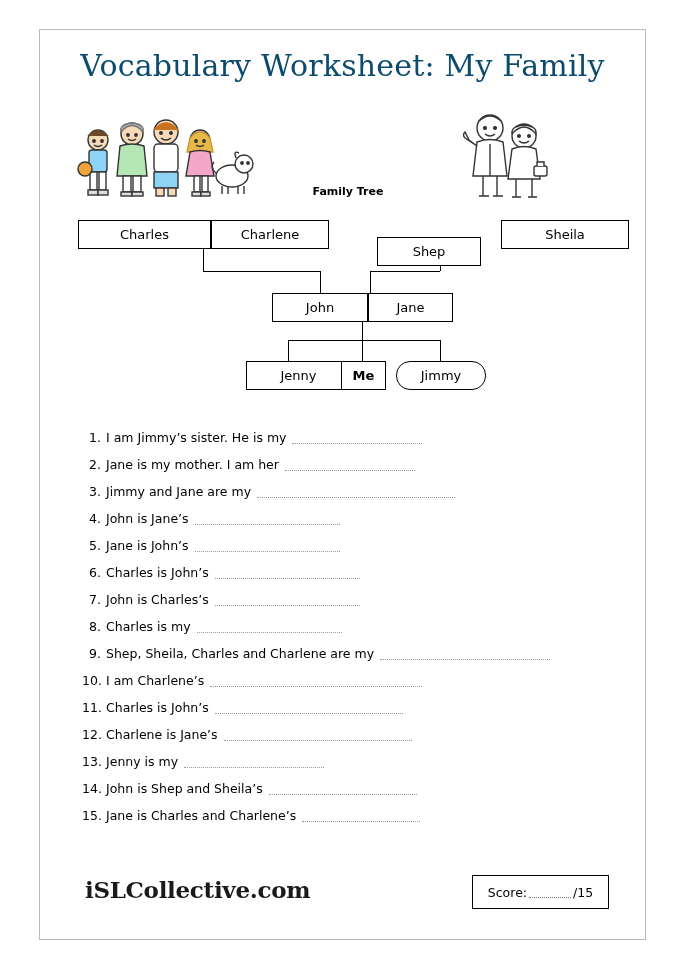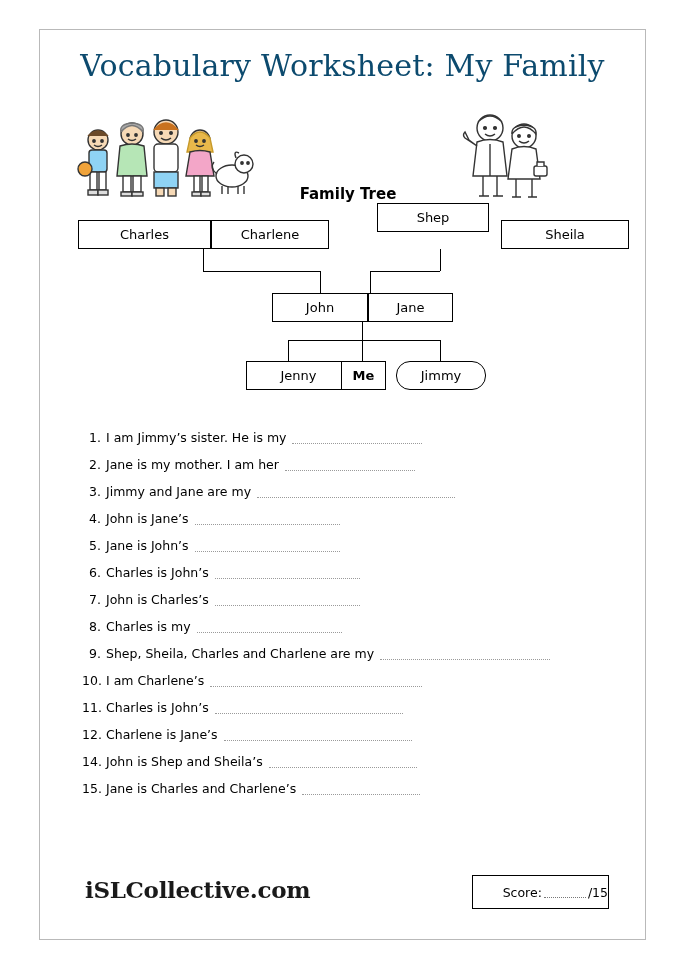--- a/index.html
+++ b/index.html
@@ -57,21 +57,21 @@
   }
 
   .family-tree-label {
     position: absolute;
     left: 228px;
     top: 155px;
     width: 160px;
     text-align: center;
     font-family: "DejaVu Sans", sans-serif;
     font-weight: bold;
-    font-size: 15px;
+    font-size: 11px;
   }
 
   
   .tree {
     position: absolute;
     left: 0;
     top: 0;
     width: 100%;
     height: 370px;
   }
@@ -143,21 +143,21 @@
   }
   .score-box {
     position: absolute;
     right: 36px;
     bottom: 30px;
     width: 135px;
     height: 32px;
     border: 1px solid #000;
     display: flex;
     align-items: center;
-    justify-content: flex-end;
+    justify-content: center;
     font-family: "DejaVu Sans", sans-serif;
     font-size: 12.5px;
   }
   .score-box .score-line {
     display: inline-block;
     border-bottom: 1px dotted #777;
     width: 42px;
     height: 10px;
     margin: 0 2px;
   }
@@ -257,21 +257,21 @@
     </svg>
   </div>
 
   <div class="family-tree-label">Family Tree</div>
 
   <div class="tree">
 
     <div class="node" style="left:38px; top:190px; width:133px;">Charles</div>
     <div class="node" style="left:171px; top:190px; width:118px;">Charlene</div>
 
-    <div class="node" style="left:337px; top:173px; width:112px;">Shep</div>
+    <div class="node" style="left:337px; top:207px; width:104px;">Shep</div>
     <div class="node" style="left:461px; top:190px; width:128px;">Sheila</div>
 
     <div class="line v" style="left:163px; top:219px; height:22px;"></div>
     <div class="line h" style="left:163px; top:241px; width:117px;"></div>
     <div class="line v" style="left:280px; top:241px; height:24px;"></div>
 
     <div class="line v" style="left:400px; top:219px; height:22px;"></div>
     <div class="line h" style="left:330px; top:241px; width:70px;"></div>
     <div class="line v" style="left:330px; top:241px; height:24px;"></div>
 
@@ -356,20 +356,25 @@
       <span class="q-text">Charles is John’s</span>
       <span class="q-blank" style="width:188px;"></span>
     </div>
 
     <div class="q">
       <span class="q-num">12.</span>
       <span class="q-text">Charlene is Jane’s</span>
       <span class="q-blank" style="width:188px;"></span>
     </div>
 
+    <div class="q">
+      <span class="q-num">13.</span>
+      <span class="q-text">Jenny is my</span>
+      <span class="q-blank" style="width:140px;"></span>
+    </div>
 
     <div class="q">
       <span class="q-num">14.</span>
       <span class="q-text">John is Shep and Sheila’s</span>
       <span class="q-blank" style="width:148px;"></span>
     </div>
 
     <div class="q">
       <span class="q-num">15.</span>
       <span class="q-text">Jane is Charles and Charlene’s</span>

